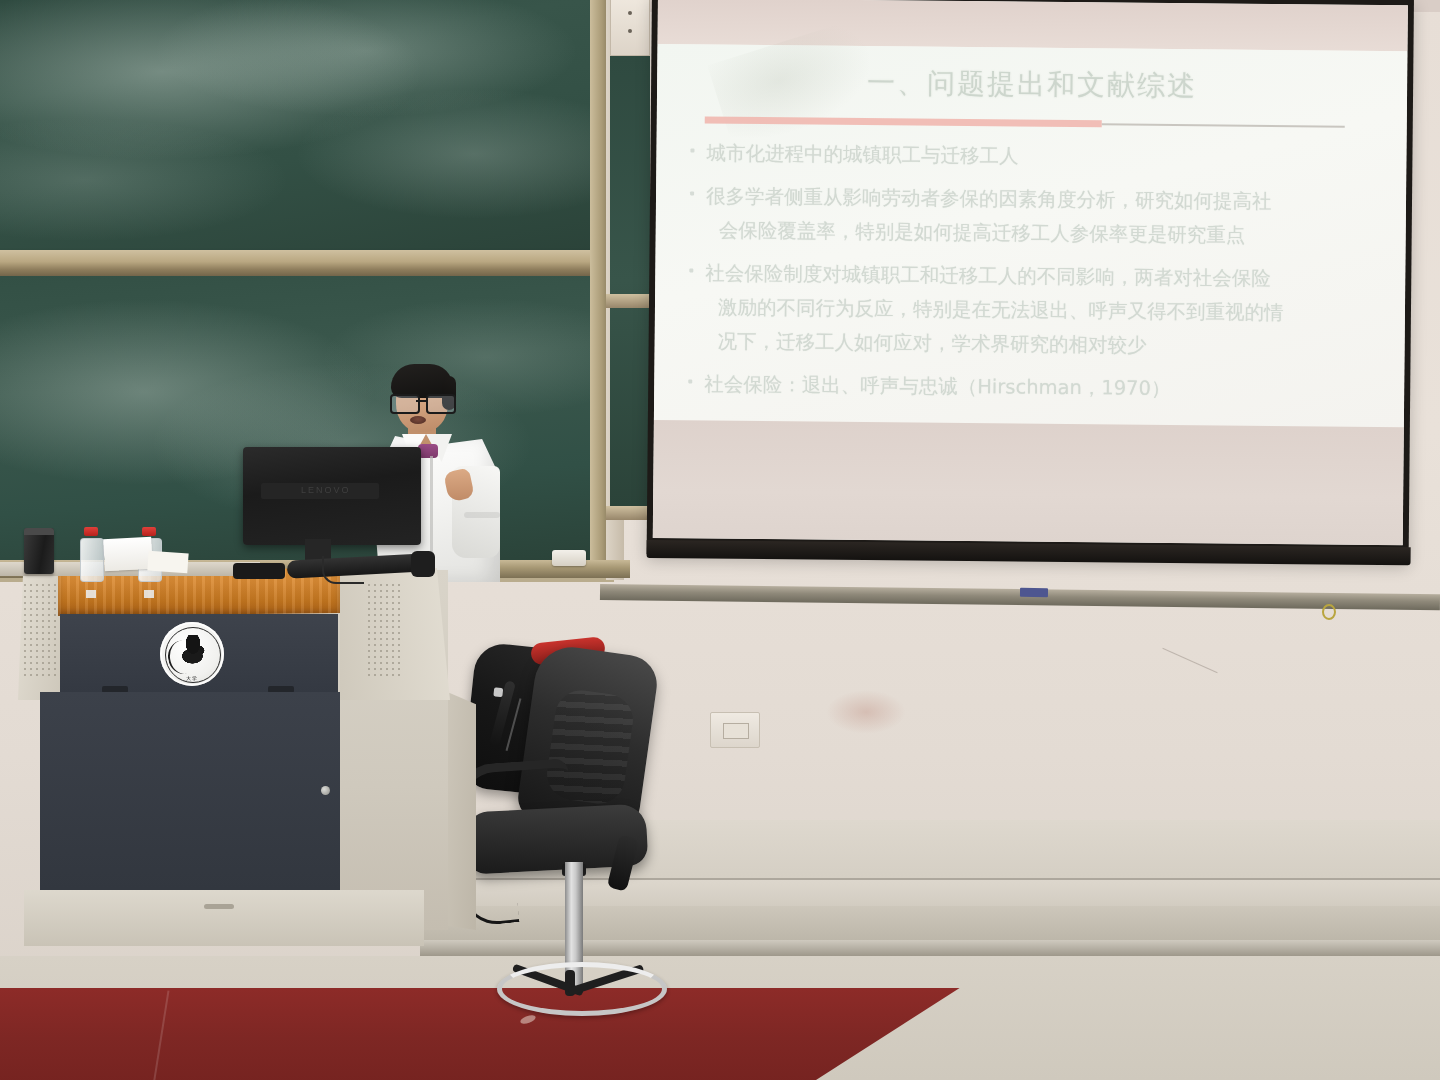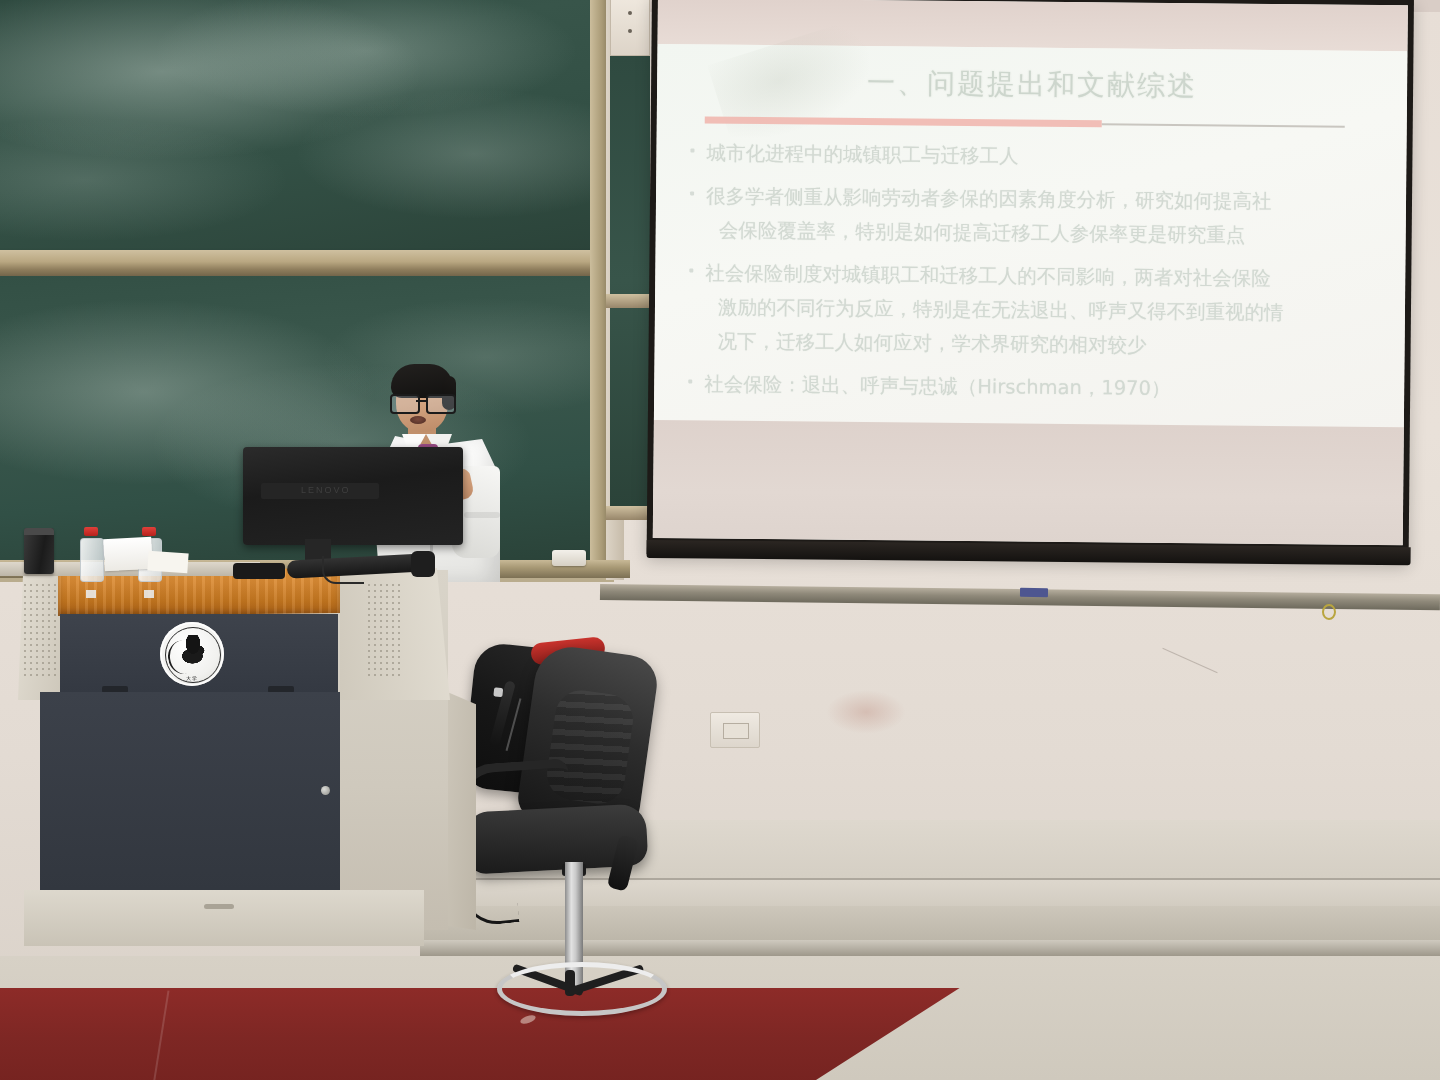--- a/index.html
+++ b/index.html
@@ -271,21 +271,21 @@
     position:absolute;left:148px;top:552px;width:40px;height:20px;background:#f7f5ef;transform:rotate(4deg);
   }
   .desk-lip{
     position:absolute;left:0px;top:562px;width:260px;height:14px;
     background:linear-gradient(180deg,#ded8cc,#bdb6a8);
   }
 
   
   .monitor{position:absolute;left:243px;top:447px;width:190px;height:130px;}
   .mon-panel{
-    position:absolute;left:0;top:0;width:220px;height:98px;border-radius:4px;
+    position:absolute;left:0;top:0;width:178px;height:98px;border-radius:4px;
     background:linear-gradient(172deg,#2b2b2b 0%,#1b1b1b 40%,#232323 100%);
     box-shadow:0 3px 8px rgba(0,0,0,.45);
   }
   .mon-strip{position:absolute;left:18px;top:36px;width:118px;height:16px;border-radius:2px;background:#252525;}
   .mon-logo{position:absolute;left:58px;top:38px;font-size:9px;color:#3f3f3f;letter-spacing:2px;}
   .mon-neck{position:absolute;left:62px;top:92px;width:26px;height:26px;background:#262626;}
   .mon-arm{
     position:absolute;left:44px;top:110px;width:140px;height:18px;border-radius:9px;
     background:linear-gradient(180deg,#333,#171717);transform:rotate(-3deg);
   }

